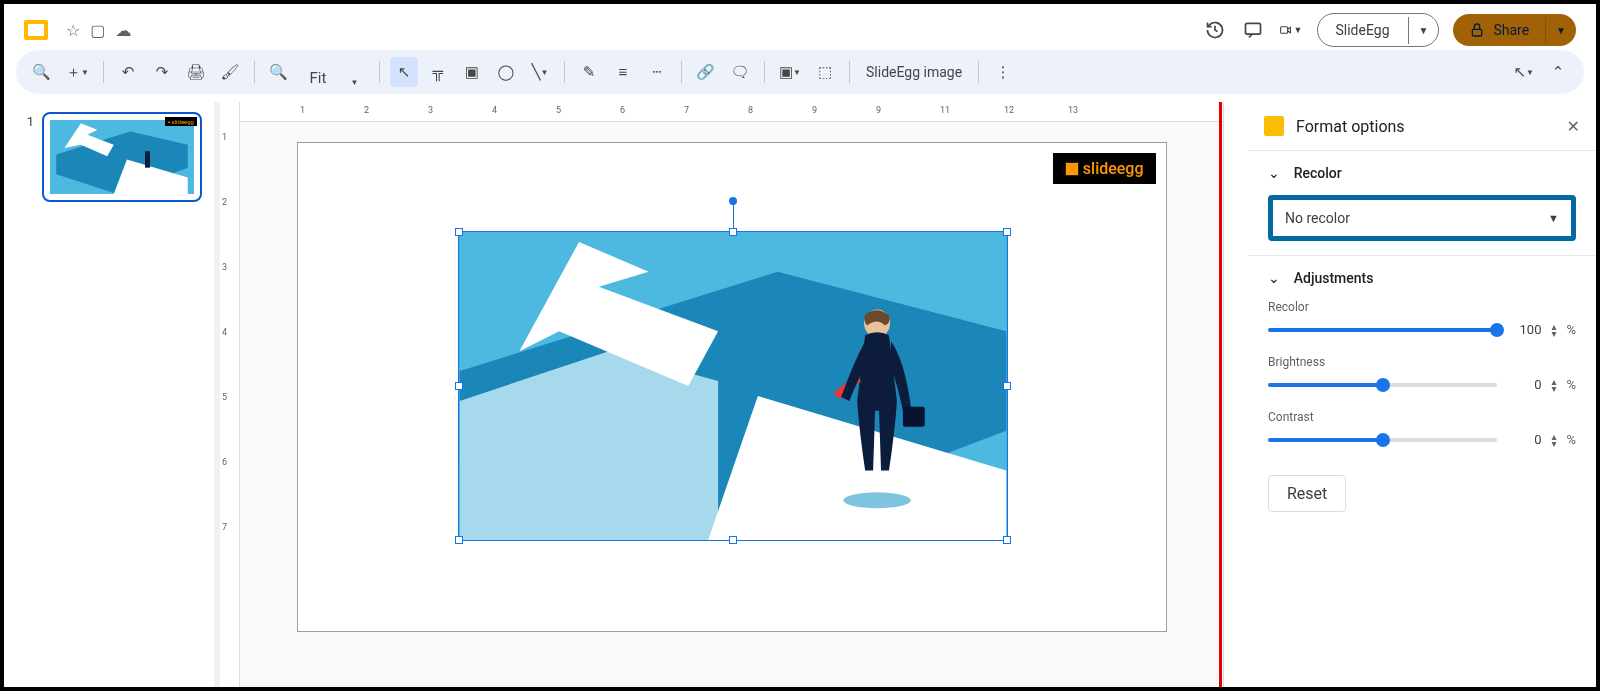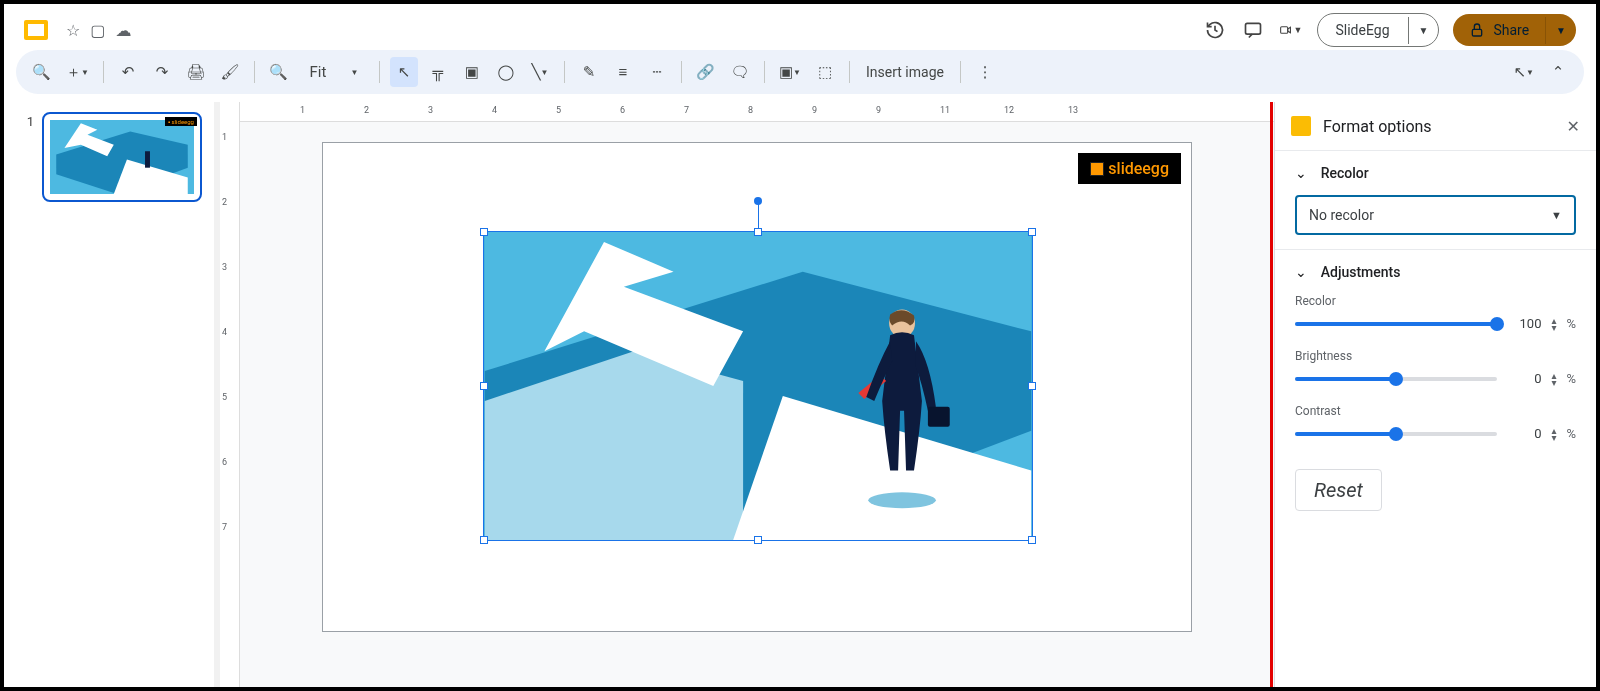--- a/index.html
+++ b/index.html
@@ -24,21 +24,21 @@
 .share-btn { display:flex; align-items:center; background:#a16207; border-radius:40px; overflow:hidden; }
 .share-main { display:flex; align-items:center; gap:8px; padding:8px 16px; font-size:14px; color:#001d35; cursor:pointer; }
 .share-drop { padding:8px 10px; border-left:1px solid rgba(0,0,0,.15); cursor:pointer; color:#001d35; font-size:10px; }
 
 .toolbar-wrap { padding:0 12px 8px 12px; }
 .toolbar { background:#edf2fa; border-radius:26px; height:44px; display:flex; align-items:center; padding:0 12px; gap:6px; }
 .tb-btn { min-width:28px; height:30px; display:flex; align-items:center; justify-content:center; color:#444746; border-radius:4px; cursor:pointer; font-size:15px; padding:0 4px; }
 .tb-btn.active { background:#d3e3fd; }
 .tb-sep { width:1px; height:22px; background:#c4c7c5; margin:0 4px; }
 .tb-text { font-size:14px; color:#444746; padding:0 6px; cursor:pointer; }
-.zoom-sel { display:flex; align-items:center; gap:4px; min-width:70px; }
+.zoom-sel { display:flex; align-items:flex-end; gap:4px; min-width:70px; }
 .tb-spacer { flex:1; }
 
 .main { flex:1; display:flex; overflow:hidden; }
 .thumbs { width:210px; border-right:none; padding:10px 6px 10px 18px; display:flex; flex-direction:column; gap:10px; overflow:auto; }
 .thumbs-scroll { width:6px; background:#f1f1f1; }
 .thumb-item { display:flex; gap:8px; }
 .thumb-num { font-size:13px; color:#444; width:12px; text-align:right; padding-top:2px; }
 .thumb { width:160px; height:90px; border:2px solid #0b57d0; border-radius:8px; background:#fff; position:relative; overflow:hidden; }
 .thumb-inner { position:absolute; inset:6px; background:#4db9e1; }
 
@@ -54,41 +54,41 @@
 .slide-logo .sq { width:14px; height:14px; background:#ff9800; display:inline-block; border:1px solid #222; }
 .sel-img { position:absolute; left:160px; top:88px; width:550px; height:310px; border:1px solid #1a73e8; }
 .sel-handle { position:absolute; width:8px; height:8px; background:#fff; border:1px solid #1a73e8; }
 .sel-handle.nw{left:-4px;top:-4px}.sel-handle.n{left:50%;top:-4px;margin-left:-4px}.sel-handle.ne{right:-4px;top:-4px}
 .sel-handle.w{left:-4px;top:50%;margin-top:-4px}.sel-handle.e{right:-4px;top:50%;margin-top:-4px}
 .sel-handle.sw{left:-4px;bottom:-4px}.sel-handle.s{left:50%;bottom:-4px;margin-left:-4px}.sel-handle.se{right:-4px;bottom:-4px}
 .rot-handle { position:absolute; left:50%; top:-35px; margin-left:-4px; width:8px; height:8px; border-radius:50%; background:#1a73e8; }
 .rot-line { position:absolute; left:50%; top:-30px; width:1px; height:26px; background:#1a73e8; }
 .img-content { position:absolute; inset:0; background:#3daed9; overflow:hidden; }
 
-.sidebar { width:322px; border-left:1px solid #dadce0; display:flex; flex-direction:column; background:#fff; position:relative; }
+.sidebar { width:373px; border-left:1px solid #dadce0; display:flex; flex-direction:column; background:#fff; position:relative;padding-left:24px; }
 .sidebar-hl { position:absolute; inset:-5px -5px -5px -5px; border:3px solid #e30000; pointer-events:none; }
 .sb-head { display:flex; align-items:center; padding:14px 16px; gap:12px; border-bottom:1px solid #e8eaed; }
 .sb-head-icon { width:20px; height:20px; background:#fbbc04; border-radius:2px; }
 .sb-title { flex:1; font-size:16px; color:#202124; }
 .sb-close { font-size:16px; color:#5f6368; cursor:pointer; }
 .sb-section { padding:14px 20px; }
 .sb-sec-head { display:flex; align-items:center; gap:14px; cursor:pointer; margin-bottom:14px; }
 .chev { font-size:14px; color:#202124; }
 .sb-sec-title { font-size:14px; color:#202124; font-weight:500; }
-.recolor-sel { border:2px solid #0369a1; border-radius:4px; padding:10px 12px; display:flex; justify-content:space-between; align-items:center; font-size:14px; color:#3c4043; cursor:pointer; }
+.recolor-sel { border:5px solid #0369a1; border-radius:4px; padding:10px 12px; display:flex; justify-content:space-between; align-items:center; font-size:14px; color:#3c4043; cursor:pointer; }
 .adj-group { margin-bottom:18px; }
 .adj-label { font-size:12px; color:#5f6368; margin-bottom:8px; }
 .adj-row { display:flex; align-items:center; gap:10px; }
 .slider { flex:1; height:4px; background:#dadce0; border-radius:2px; position:relative; }
 .slider .fill { position:absolute; left:0; top:0; bottom:0; background:#1a73e8; border-radius:2px; }
 .slider .knob { position:absolute; top:-5px; width:14px; height:14px; border-radius:50%; background:#1a73e8; margin-left:-7px; cursor:pointer; }
 .adj-val { width:34px; font-size:13px; color:#3c4043; text-align:right; }
 .adj-spin { font-size:10px; color:#5f6368; cursor:pointer; display:flex; flex-direction:column; line-height:7px; }
 .adj-unit { font-size:13px; color:#5f6368; }
-.reset-btn { border:1px solid #dadce0; border-radius:4px; padding:8px 18px; font-size:20px; color:#3c4043; background:#fff; cursor:pointer; margin-top:10px;font-style:italic; }
+.reset-btn { border:1px solid #dadce0; border-radius:4px; padding:8px 18px; font-size:16px; color:#3c4043; background:#fff; cursor:pointer; margin-top:10px; }
 </style>
 </head>
 <body>
 
 <div id="app">
 
   <div class="titlebar">
     <div class="logo">
       <svg viewBox="0 0 32 32">
           <rect x="4" y="6" width="24" height="20" rx="2" fill="#ffba00"></rect>
@@ -167,21 +167,21 @@
       <div class="tb-btn">✎</div>
       <div class="tb-btn">≡</div>
       <div class="tb-btn">┄</div>
       <div class="tb-sep"></div>
       <div class="tb-btn">🔗</div>
       <div class="tb-btn">🗨</div>
       <div class="tb-sep"></div>
       <div class="tb-btn">▣<span style="font-size:8px">▼</span></div>
       <div class="tb-btn">⬚</div>
       <div class="tb-sep"></div>
-      <div class="tb-text">Insert image</div>
+      <div class="tb-text">SlideEgg image</div>
       <div class="tb-sep"></div>
       <div class="tb-btn">⋮</div>
       <div class="tb-spacer"></div>
       <div class="tb-btn">↖<span style="font-size:8px">▼</span></div>
       <div class="tb-btn">⌃</div>
     </div>
   </div>
 
   <div class="main">
     <div class="thumbs" id="thumbs">

